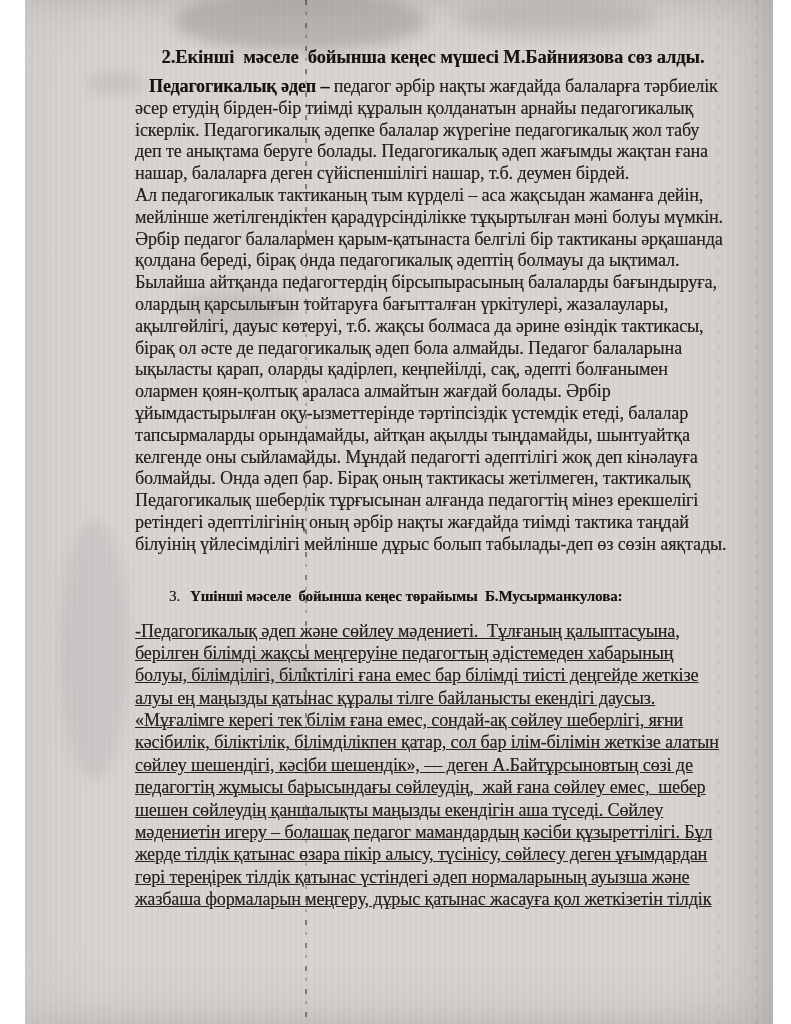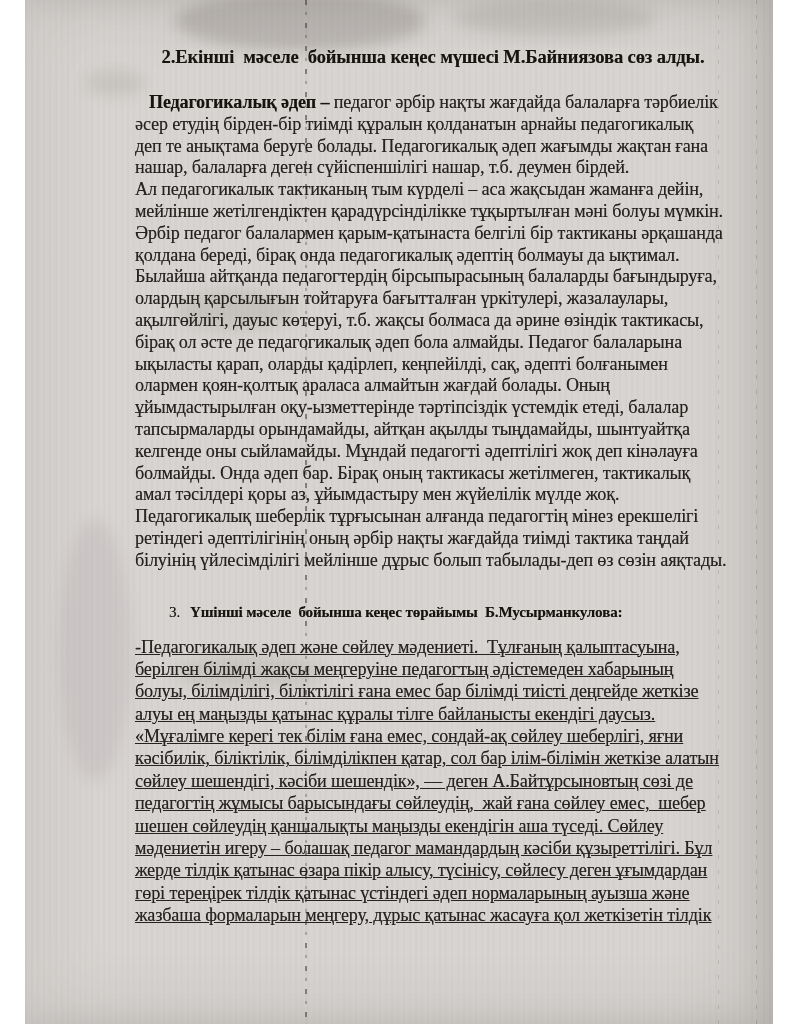--- a/index.html
+++ b/index.html
@@ -61,21 +61,21 @@
     letter-spacing: -0.1px;
     text-shadow: 0.2px 0 0 rgba(38,34,30,0.55);
   }
   .h1 {
     font-weight: bold;
     font-size: 18.5px;
     line-height: 22px;
     text-align: center;
     color: var(--heading-ink);
     white-space: pre;
-    margin: 0 0 24px 0;
+    margin: 0 0 8px 0;
   }
   .tline { white-space: pre; height: 21.8px; line-height: 21.8px; }
   .block2 .tline { height: 22.4px; line-height: 22.4px; text-decoration: underline; }
   .first-line { text-indent: 14px; }
   .lead-bold { font-weight: bold; color: var(--heading-ink); }
   .h2 {
     margin: 29px 4px 13px 0;
     padding-left: 34px;
     font-size: 15px;
     line-height: 22px;
@@ -100,39 +100,39 @@
   <div class="vdash b"></div>
 
   <div class="content">
 
     <div class="h1">2.Екінші  мәселе  бойынша кеңес мүшесі М.Байниязова сөз алды.</div>
 
     <div class="block block1">
       <div class="tline first-line"><span class="lead-bold">Педагогикалық әдеп –</span><span> педагог әрбір нақты жағдайда балаларға тәрбиелік</span></div>
       <div>
           <div class="tline">әсер етудің бірден-бір тиімді құралын қолданатын арнайы педагогикалық</div>
+          <div class="tline">іскерлік. Педагогикалық әдепке балалар жүрегіне педагогикалық жол табу</div>
           <div class="tline">деп те анықтама беруге болады. Педагогикалық әдеп жағымды жақтан ғана</div>
           <div class="tline">нашар, балаларға деген сүйіспеншілігі нашар, т.б. деумен бірдей.</div>
         </div>
       <div>
           <div class="tline">Ал педагогикалык тактиканың тым күрделі – аса жақсыдан жаманға дейін,</div>
           <div class="tline">мейлінше жетілгендіктен қарадүрсінділікке тұқыртылған мәні болуы мүмкін.</div>
           <div class="tline">Әрбір педагог балалармен қарым-қатынаста белгілі бір тактиканы әрқашанда</div>
           <div class="tline">қолдана береді, бірақ онда педагогикалық әдептің болмауы да ықтимал.</div>
           <div class="tline">Былайша айтқанда педагогтердің бірсыпырасының балаларды бағындыруға,</div>
           <div class="tline">олардың қарсылығын тойтаруға бағытталған үркітулері, жазалаулары,</div>
           <div class="tline">ақылгөйлігі, дауыс көтеруі, т.б. жақсы болмаса да әрине өзіндік тактикасы,</div>
           <div class="tline">бірақ ол әсте де педагогикалық әдеп бола алмайды. Педагог балаларына</div>
           <div class="tline">ықыласты қарап, оларды қадірлеп, кеңпейілді, сақ, әдепті болғанымен</div>
-          <div class="tline">олармен қоян-қолтық араласа алмайтын жағдай болады. Оның</div>
+          <div class="tline">олармен қоян-қолтық араласа алмайтын жағдай болады. Әрбір</div>
           <div class="tline">ұйымдастырылған оқу-ызметтерінде тәртіпсіздік үстемдік етеді, балалар</div>
           <div class="tline">тапсырмаларды орындамайды, айтқан ақылды тыңдамайды, шынтуайтқа</div>
           <div class="tline">келгенде оны сыйламайды. Мұндай педагогті әдептілігі жоқ деп кінәлауға</div>
           <div class="tline">болмайды. Онда әдеп бар. Бірақ оның тактикасы жетілмеген, тактикалық</div>
-          <div class="tline">амал тәсілдері қоры аз, ұйымдастыру мен жүйелілік мүлде жоқ.</div>
           <div class="tline">Педагогикалық шеберлік тұрғысынан алғанда педагогтің мінез ерекшелігі</div>
           <div class="tline">ретіндегі әдептілігінің оның әрбір нақты жағдайда тиімді тактика таңдай</div>
           <div class="tline">білуінің үйлесімділігі мейлінше дұрыс болып табылады-деп өз сөзін аяқтады.</div>
         </div>
     </div>
 
     <div class="h2"><span class="hnum">3.</span><span class="hbold">Үшінші мәселе  бойынша кеңес төрайымы  Б.Мусырманкулова:</span></div>
 
     <div class="block block2">
       <div>

